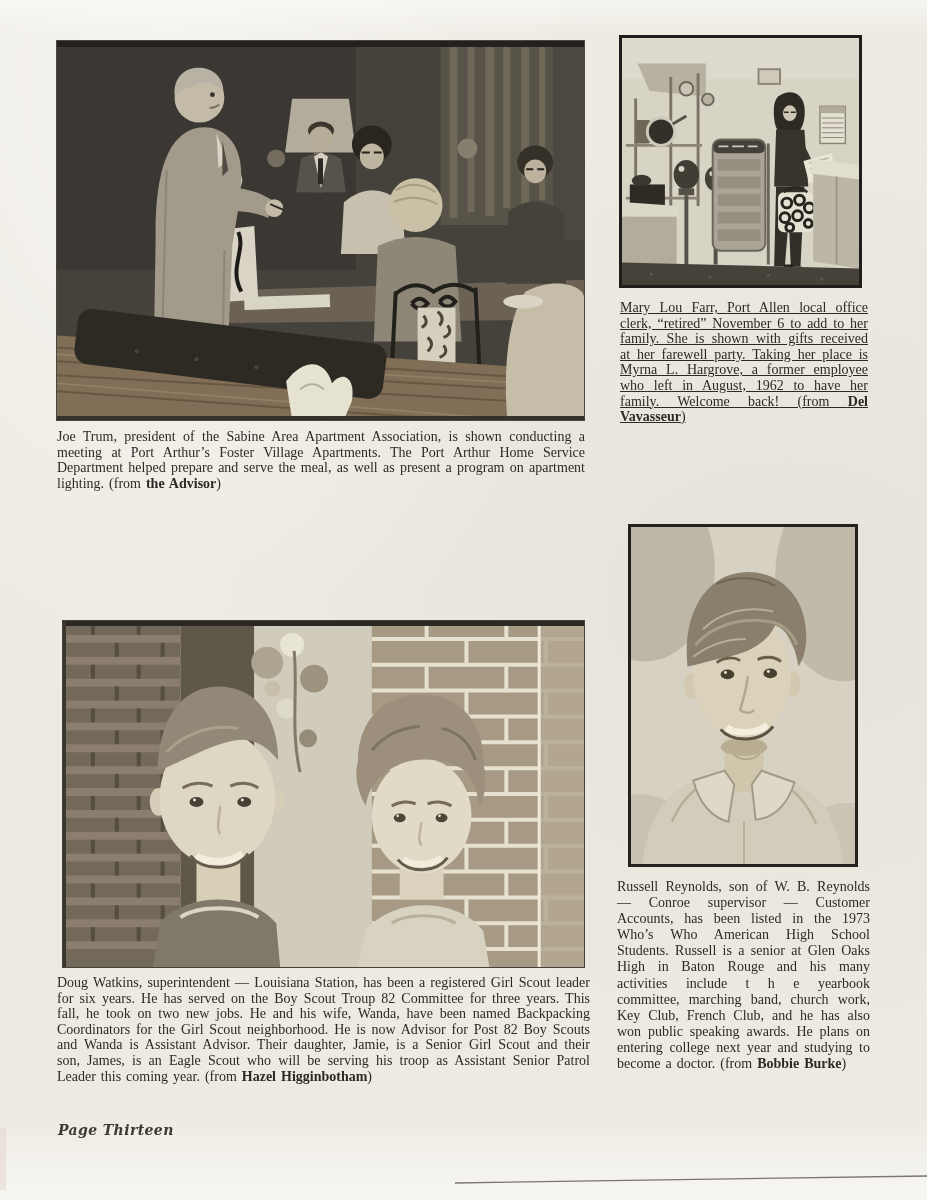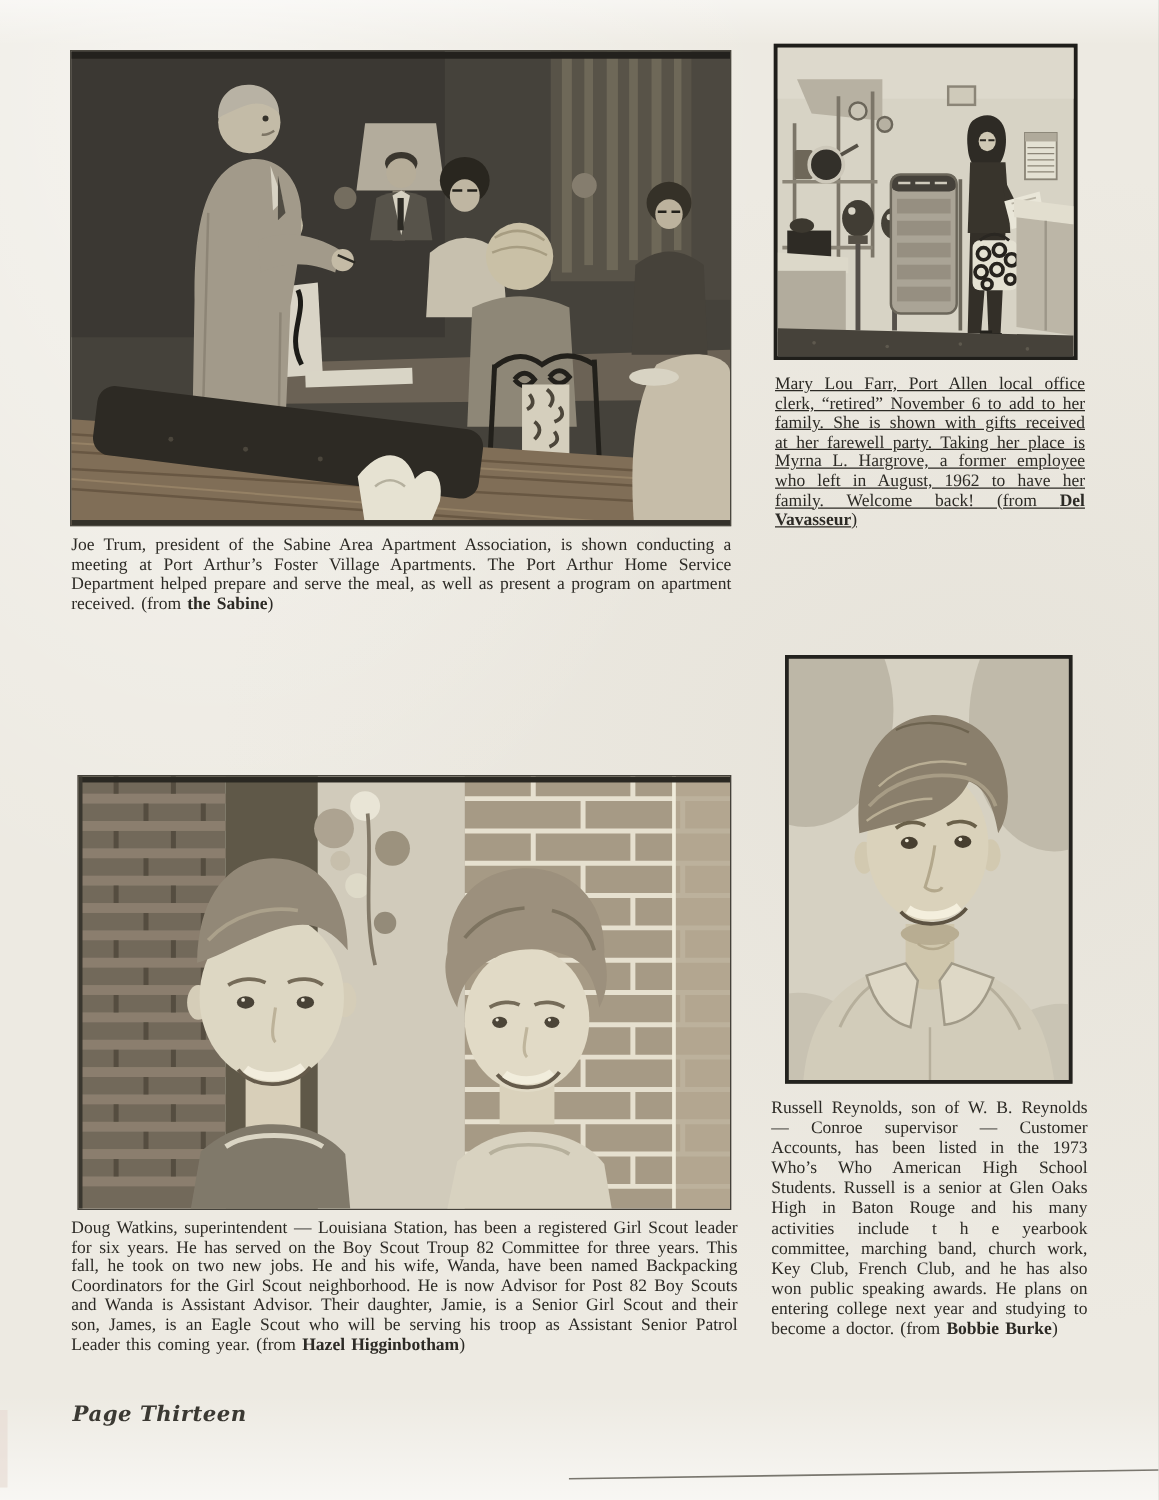--- a/index.html
+++ b/index.html
@@ -24,21 +24,21 @@
     font-family:"Liberation Serif", serif; word-spacing:1.5px;
   }
   .caption b{font-weight:bold;}
   #caption-meeting {left:57px;  top:429px; width:528px;}
   #caption-farewell{left:620px; top:300px; width:248px;text-decoration:underline;}
   #caption-scouts  {left:57px;  top:975px; width:533px;}
   #caption-student {left:617px; top:879px; width:253px; line-height:16.1px;font-family:Liberation Serif, serif;}
   .page-footer{
     position:absolute; left:58px; top:1122px;
     font-family:"DejaVu Serif", serif; font-style:italic; font-weight:600;
-    font-size:17px; color:#3b3933; letter-spacing:.4px;
+    font-size:14px; color:#3b3933; letter-spacing:.4px;
   }
   .scratch-line{position:absolute; left:455px; top:1170px;}
   .edge-artifact{position:absolute; left:0; top:1128px; width:6px; height:62px; background:#e6d8d1; opacity:.6;}
 </style>
 </head>
 <body>
 
 <div class="page">
 
   <figure class="photo" id="photo-meeting">
@@ -220,21 +220,21 @@
       <path d="M0,230 L243,236 L243,253 L0,253 Z" fill="#46423a"></path>
       <g fill="#5e594e">
           <circle cx="30" cy="242" r="1.5"></circle>
           <circle cx="90" cy="245" r="1.5"></circle>
           <circle cx="150" cy="243" r="1.5"></circle>
           <circle cx="205" cy="247" r="1.5"></circle>
         </g>
     </svg>
   </figure>
 
-  <p class="caption" id="caption-meeting"><span>Joe Trum, president of the Sabine Area Apartment Association, is shown conducting a meeting at Port Arthur’s Foster Village Apartments. The Port Arthur Home Service Department helped prepare and serve the meal, as well as present a program on apartment received.</span><span class="credit"><span> (from </span><b>the Sabine</b><span>)</span></span></p>
+  <p class="caption" id="caption-meeting"><span>Joe Trum, president of the Sabine Area Apartment Association, is shown conducting a meeting at Port Arthur’s Foster Village Apartments. The Port Arthur Home Service Department helped prepare and serve the meal, as well as present a program on apartment lighting.</span><span class="credit"><span> (from </span><b>the Advisor</b><span>)</span></span></p>
 
   <p class="caption" id="caption-farewell"><span>Mary Lou Farr, Port Allen local office clerk, “retired” November 6 to add to her family. She is shown with gifts received at her farewell party. Taking her place is Myrna L. Hargrove, a former employee who left in August, 1962 to have her family. Welcome back!</span><span class="credit"><span> (from </span><b>Del Vavasseur</b><span>)</span></span></p>
 
   <figure class="photo" id="photo-couple">
     <svg viewBox="0 0 523 348" preserveAspectRatio="none">
       <rect width="523" height="348" fill="#d3cebf"></rect>
 
       <rect width="118" height="348" fill="#6b6152"></rect>
       <g fill="#857867">
         <rect x="0" y="14" width="118" height="8"></rect>

